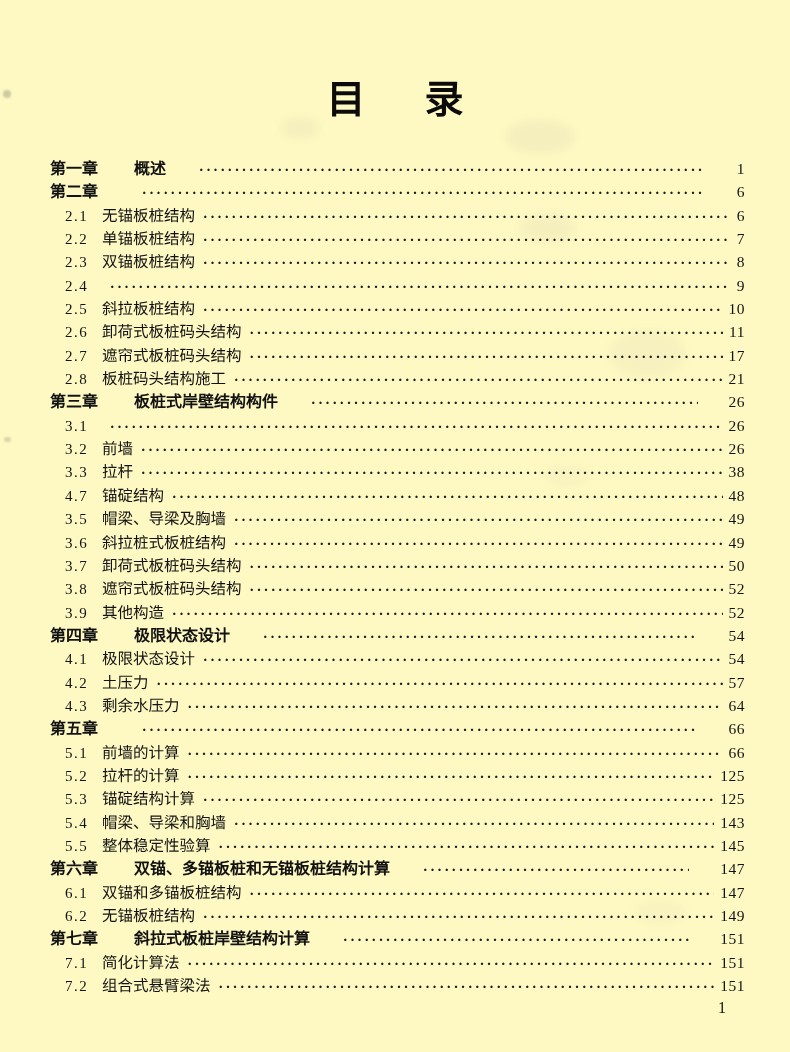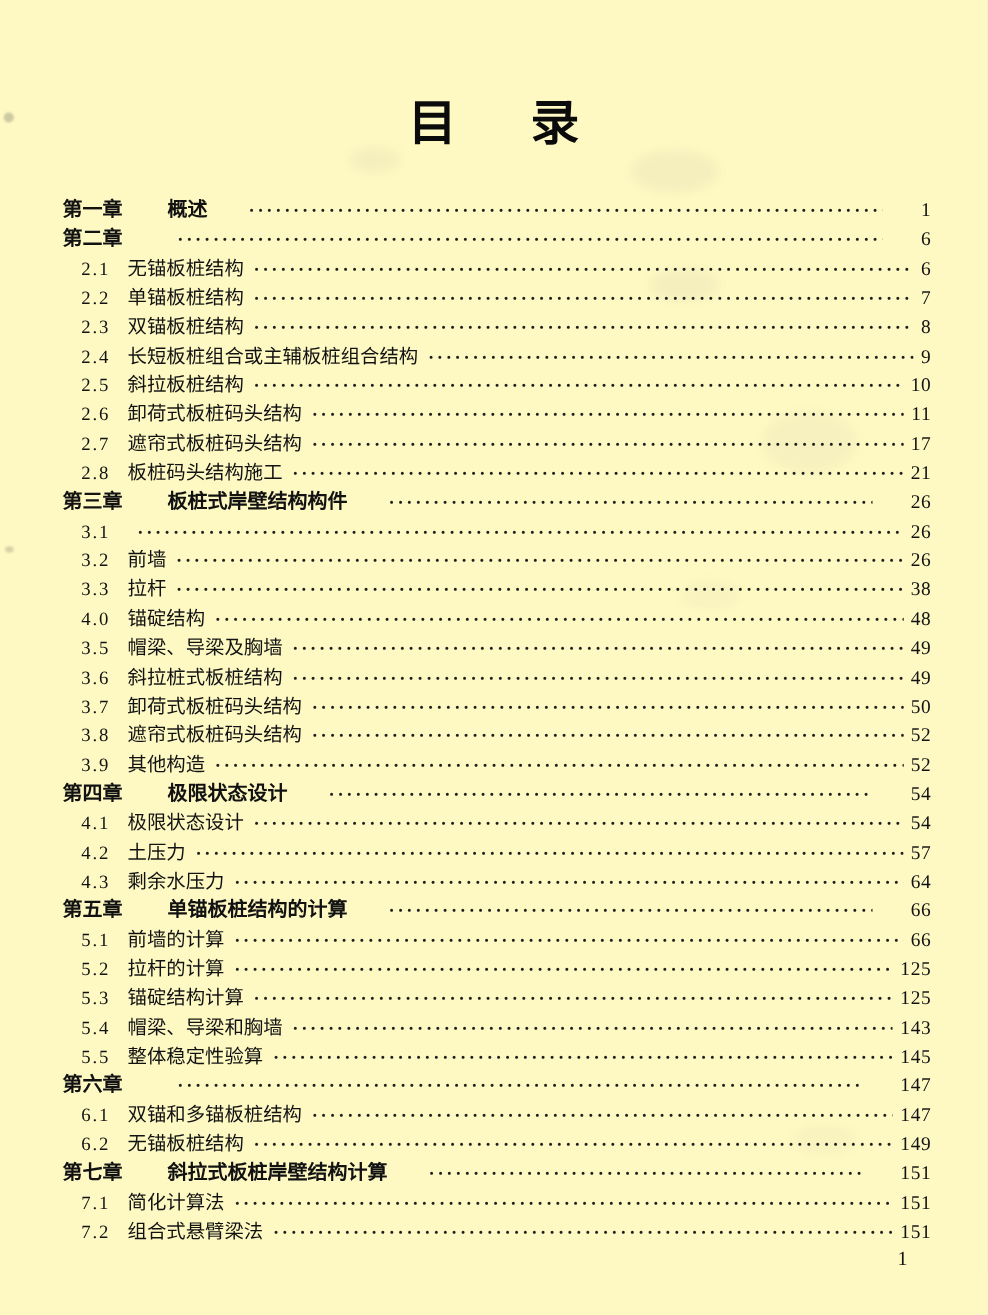--- a/index.html
+++ b/index.html
@@ -149,21 +149,20 @@
         <span class="pagenum">7</span>
       </div>
       <div class="row section">
         <span class="label">2.3</span>
         <span class="entry-title">双锚板桩结构</span>
         <span class="leader">····························································································································································································································</span>
         <span class="pagenum">8</span>
       </div>
       <div class="row section">
         <span class="label">2.4</span>
-        <span class="entry-title">长短板桩组合或主辅板桩组合结构</span>
         <span class="leader">····························································································································································································································</span>
         <span class="pagenum">9</span>
       </div>
       <div class="row section">
         <span class="label">2.5</span>
         <span class="entry-title">斜拉板桩结构</span>
         <span class="leader">····························································································································································································································</span>
         <span class="pagenum">10</span>
       </div>
       <div class="row section">
@@ -201,21 +200,21 @@
         <span class="leader">····························································································································································································································</span>
         <span class="pagenum">26</span>
       </div>
       <div class="row section">
         <span class="label">3.3</span>
         <span class="entry-title">拉杆</span>
         <span class="leader">····························································································································································································································</span>
         <span class="pagenum">38</span>
       </div>
       <div class="row section">
-        <span class="label">4.0</span>
+        <span class="label">4.7</span>
         <span class="entry-title">锚碇结构</span>
         <span class="leader">····························································································································································································································</span>
         <span class="pagenum">48</span>
       </div>
       <div class="row section">
         <span class="label">3.5</span>
         <span class="entry-title">帽梁、导梁及胸墙</span>
         <span class="leader">····························································································································································································································</span>
         <span class="pagenum">49</span>
       </div>
@@ -262,21 +261,20 @@
         <span class="pagenum">57</span>
       </div>
       <div class="row section">
         <span class="label">4.3</span>
         <span class="entry-title">剩余水压力</span>
         <span class="leader">····························································································································································································································</span>
         <span class="pagenum">64</span>
       </div>
       <div class="row chapter">
         <span class="label">第五章</span>
-        <span class="entry-title">单锚板桩结构的计算</span>
         <span class="leader">····························································································································································································································</span>
         <span class="pagenum">66</span>
       </div>
       <div class="row section">
         <span class="label">5.1</span>
         <span class="entry-title">前墙的计算</span>
         <span class="leader">····························································································································································································································</span>
         <span class="pagenum">66</span>
       </div>
       <div class="row section">
@@ -298,20 +296,21 @@
         <span class="pagenum">143</span>
       </div>
       <div class="row section">
         <span class="label">5.5</span>
         <span class="entry-title">整体稳定性验算</span>
         <span class="leader">····························································································································································································································</span>
         <span class="pagenum">145</span>
       </div>
       <div class="row chapter">
         <span class="label">第六章</span>
+        <span class="entry-title">双锚、多锚板桩和无锚板桩结构计算</span>
         <span class="leader">····························································································································································································································</span>
         <span class="pagenum">147</span>
       </div>
       <div class="row section">
         <span class="label">6.1</span>
         <span class="entry-title">双锚和多锚板桩结构</span>
         <span class="leader">····························································································································································································································</span>
         <span class="pagenum">147</span>
       </div>
       <div class="row section">

